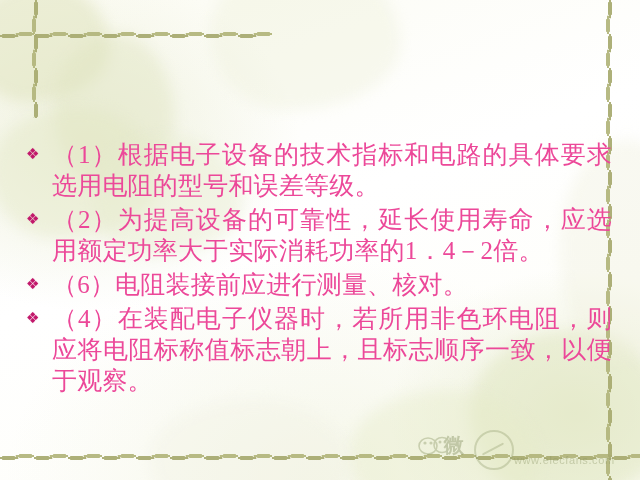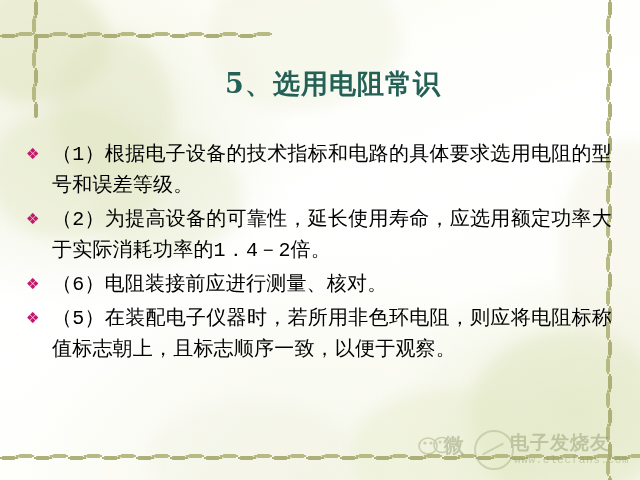--- a/index.html
+++ b/index.html
@@ -104,24 +104,24 @@
     flex: 0 0 auto;
     width: 26px;
     font-size: 15px;
     line-height: 31px;
     color: #c2186b;
     text-align: left;
     text-shadow: 0 0 1px rgba(194,24,107,.45);
   }
   .bullet-text {
     flex: 1 1 auto;
-    font-family: Liberation Mono, monospace;
-    font-size: 20px;
+    font-family: Liberation Serif, serif;
+    font-size: 25px;
     line-height: 31px;
-    color: #000000;
+    color: #ec4899;
     text-align: justify;
     text-justify: inter-ideograph;
     letter-spacing: .2px;
   }
 
   
   .watermark {
     position: absolute;
     left: 418px;
     top: 428px;
@@ -166,21 +166,21 @@
     font-family: "DejaVu Serif", "Liberation Serif", serif;
     font-size: 19px;
     font-weight: bold;
     color: #7e8a59;
     letter-spacing: 1px;
     white-space: nowrap;
   }
   .wm-url {
     position: absolute;
     left: 96px; top: 26px;
-    font-family: Liberation Mono, monospace;
+    font-family: Liberation Sans, sans-serif;
     font-size: 11px;
     color: #8b9565;
     letter-spacing: .6px;
     white-space: nowrap;
   }
 </style>
 </head>
 <body>
 
 <div id="slide">
@@ -195,56 +195,52 @@
   <div class="blob b6"></div>
   <div class="blob b7"></div>
   <div class="blob b8"></div>
   <div class="blob b9"></div>
 
   <div class="wave-h top"></div>
   <div class="wave-v left"></div>
   <div class="wave-h bottom"></div>
   <div class="wave-v right"></div>
 
-  <div class="title-wrap">
-    <span class="slide-title">5、选用电阻常识</span>
-  </div>
 
   <div class="bullets">
 
     <div class="bullet-row">
       <span class="bullet-mark">❖</span>
       <span class="bullet-text">（1）根据电子设备的技术指标和电路的具体要求选用电阻的型号和误差等级。</span>
     </div>
 
     <div class="bullet-row">
       <span class="bullet-mark">❖</span>
       <span class="bullet-text">（2）为提高设备的可靠性，延长使用寿命，应选用额定功率大于实际消耗功率的1．4－2倍。</span>
     </div>
 
     <div class="bullet-row">
       <span class="bullet-mark">❖</span>
       <span class="bullet-text">（6）电阻装接前应进行测量、核对。</span>
     </div>
 
     <div class="bullet-row">
       <span class="bullet-mark">❖</span>
-      <span class="bullet-text">（5）在装配电子仪器时，若所用非色环电阻，则应将电阻标称值标志朝上，且标志顺序一致，以便于观察。</span>
+      <span class="bullet-text">（4）在装配电子仪器时，若所用非色环电阻，则应将电阻标称值标志朝上，且标志顺序一致，以便于观察。</span>
     </div>
 
   </div>
 
   <div class="watermark">
     <svg class="wm-logo" viewBox="0 0 34 26">
       <ellipse cx="10" cy="14" rx="9" ry="8" fill="none" stroke="#8f9a6a" stroke-width="1.6"></ellipse>
       <ellipse cx="24" cy="13" rx="8" ry="7.5" fill="none" stroke="#8f9a6a" stroke-width="1.6"></ellipse>
       <circle cx="7" cy="11" r="1.6" fill="#8f9a6a"></circle>
       <circle cx="13" cy="11" r="1.6" fill="#8f9a6a"></circle>
       <circle cx="22" cy="10" r="1.5" fill="#8f9a6a"></circle>
       <circle cx="27" cy="10" r="1.5" fill="#8f9a6a"></circle>
     </svg>
     <span class="wm-wei">微</span>
     <span class="wm-circle"></span>
-    <span class="wm-brand">电子发烧友</span>
     <span class="wm-url">www.elecfans.com</span>
   </div>
 
 </div>
 
 </body></html>

